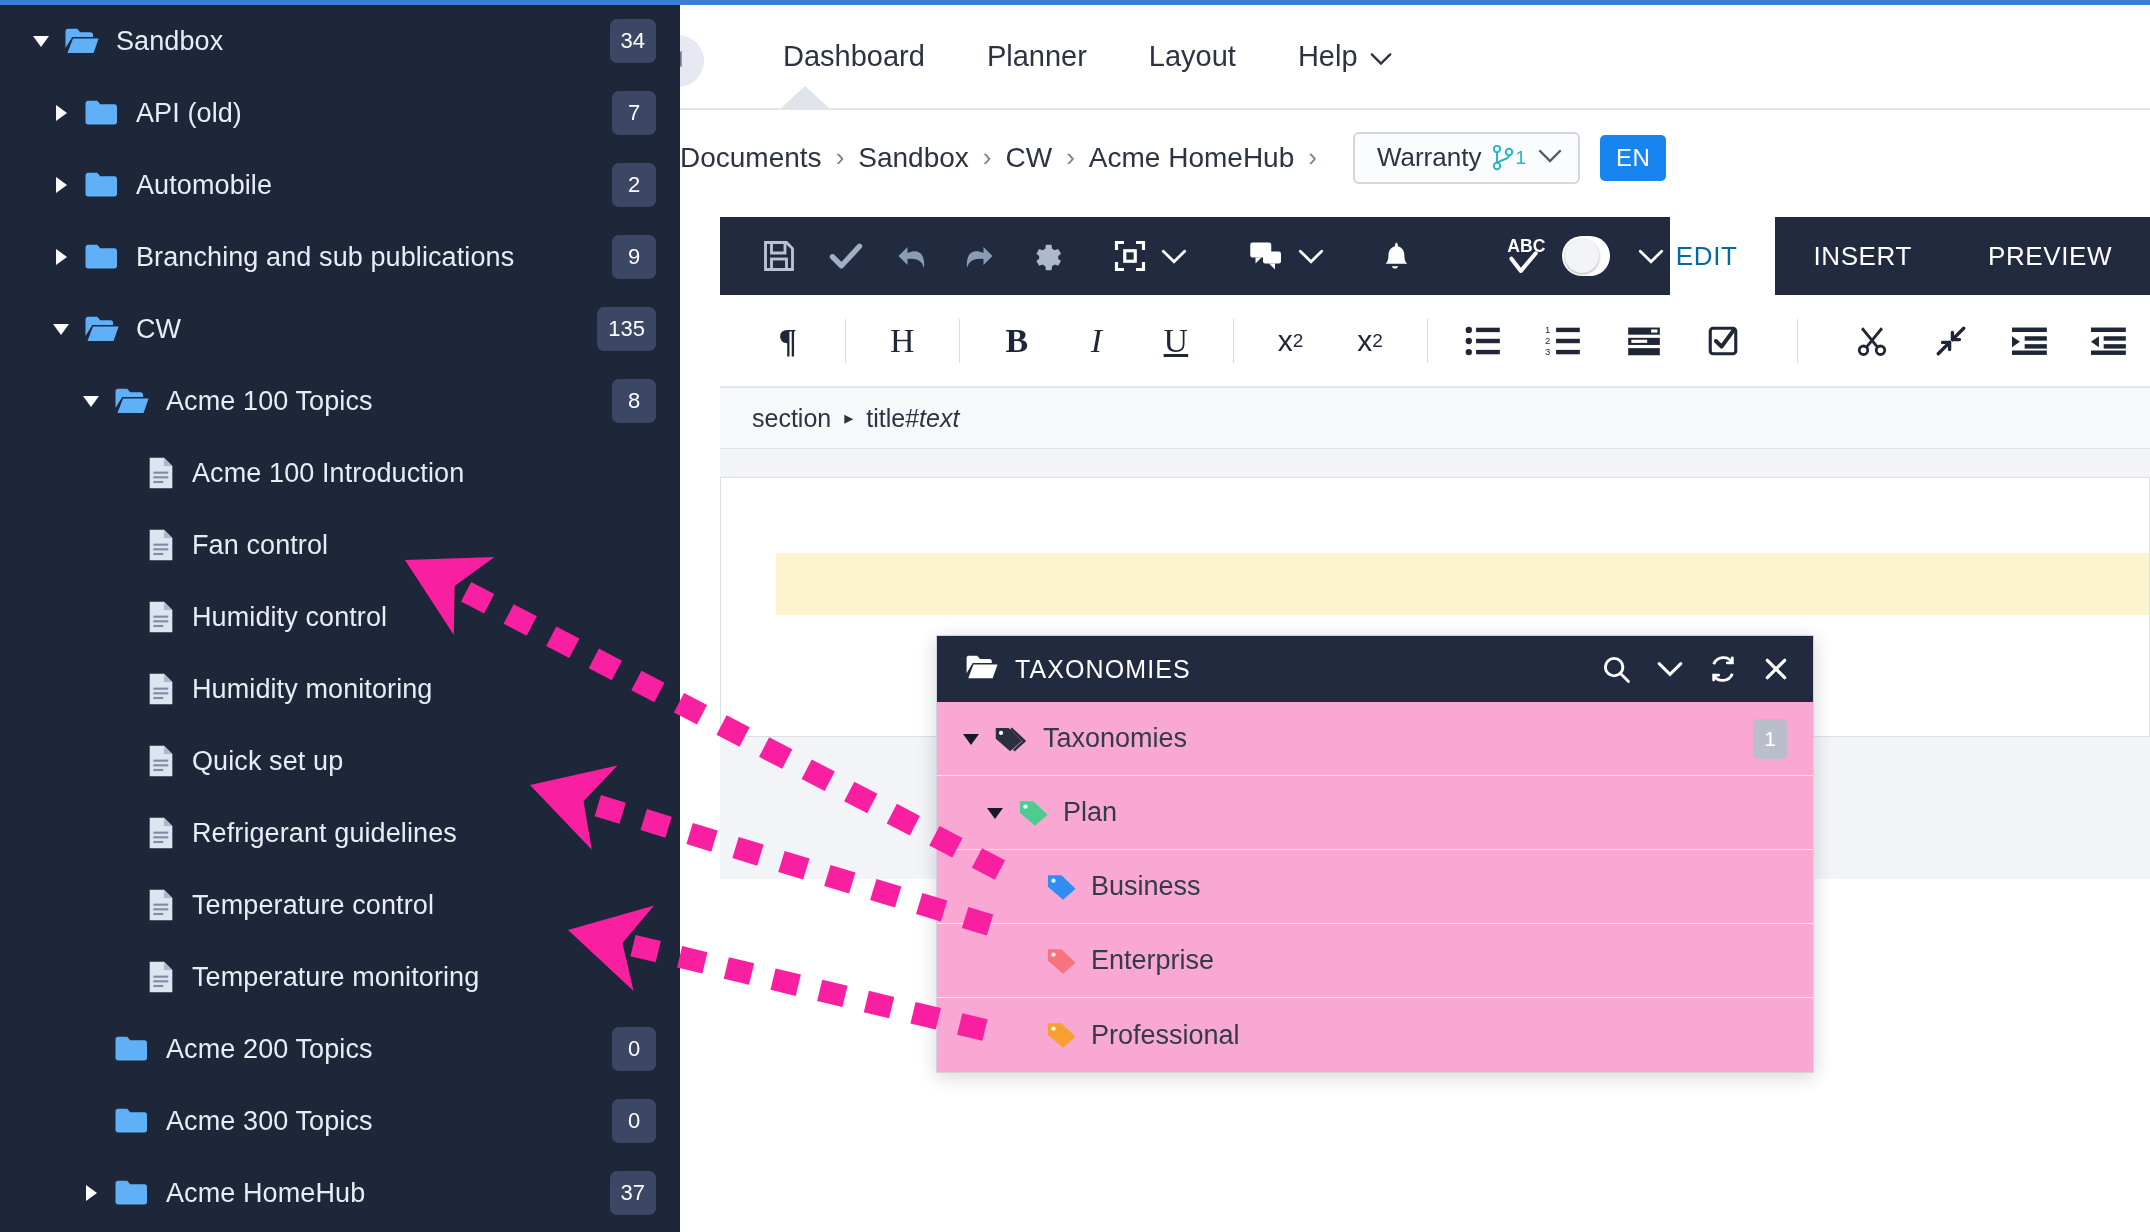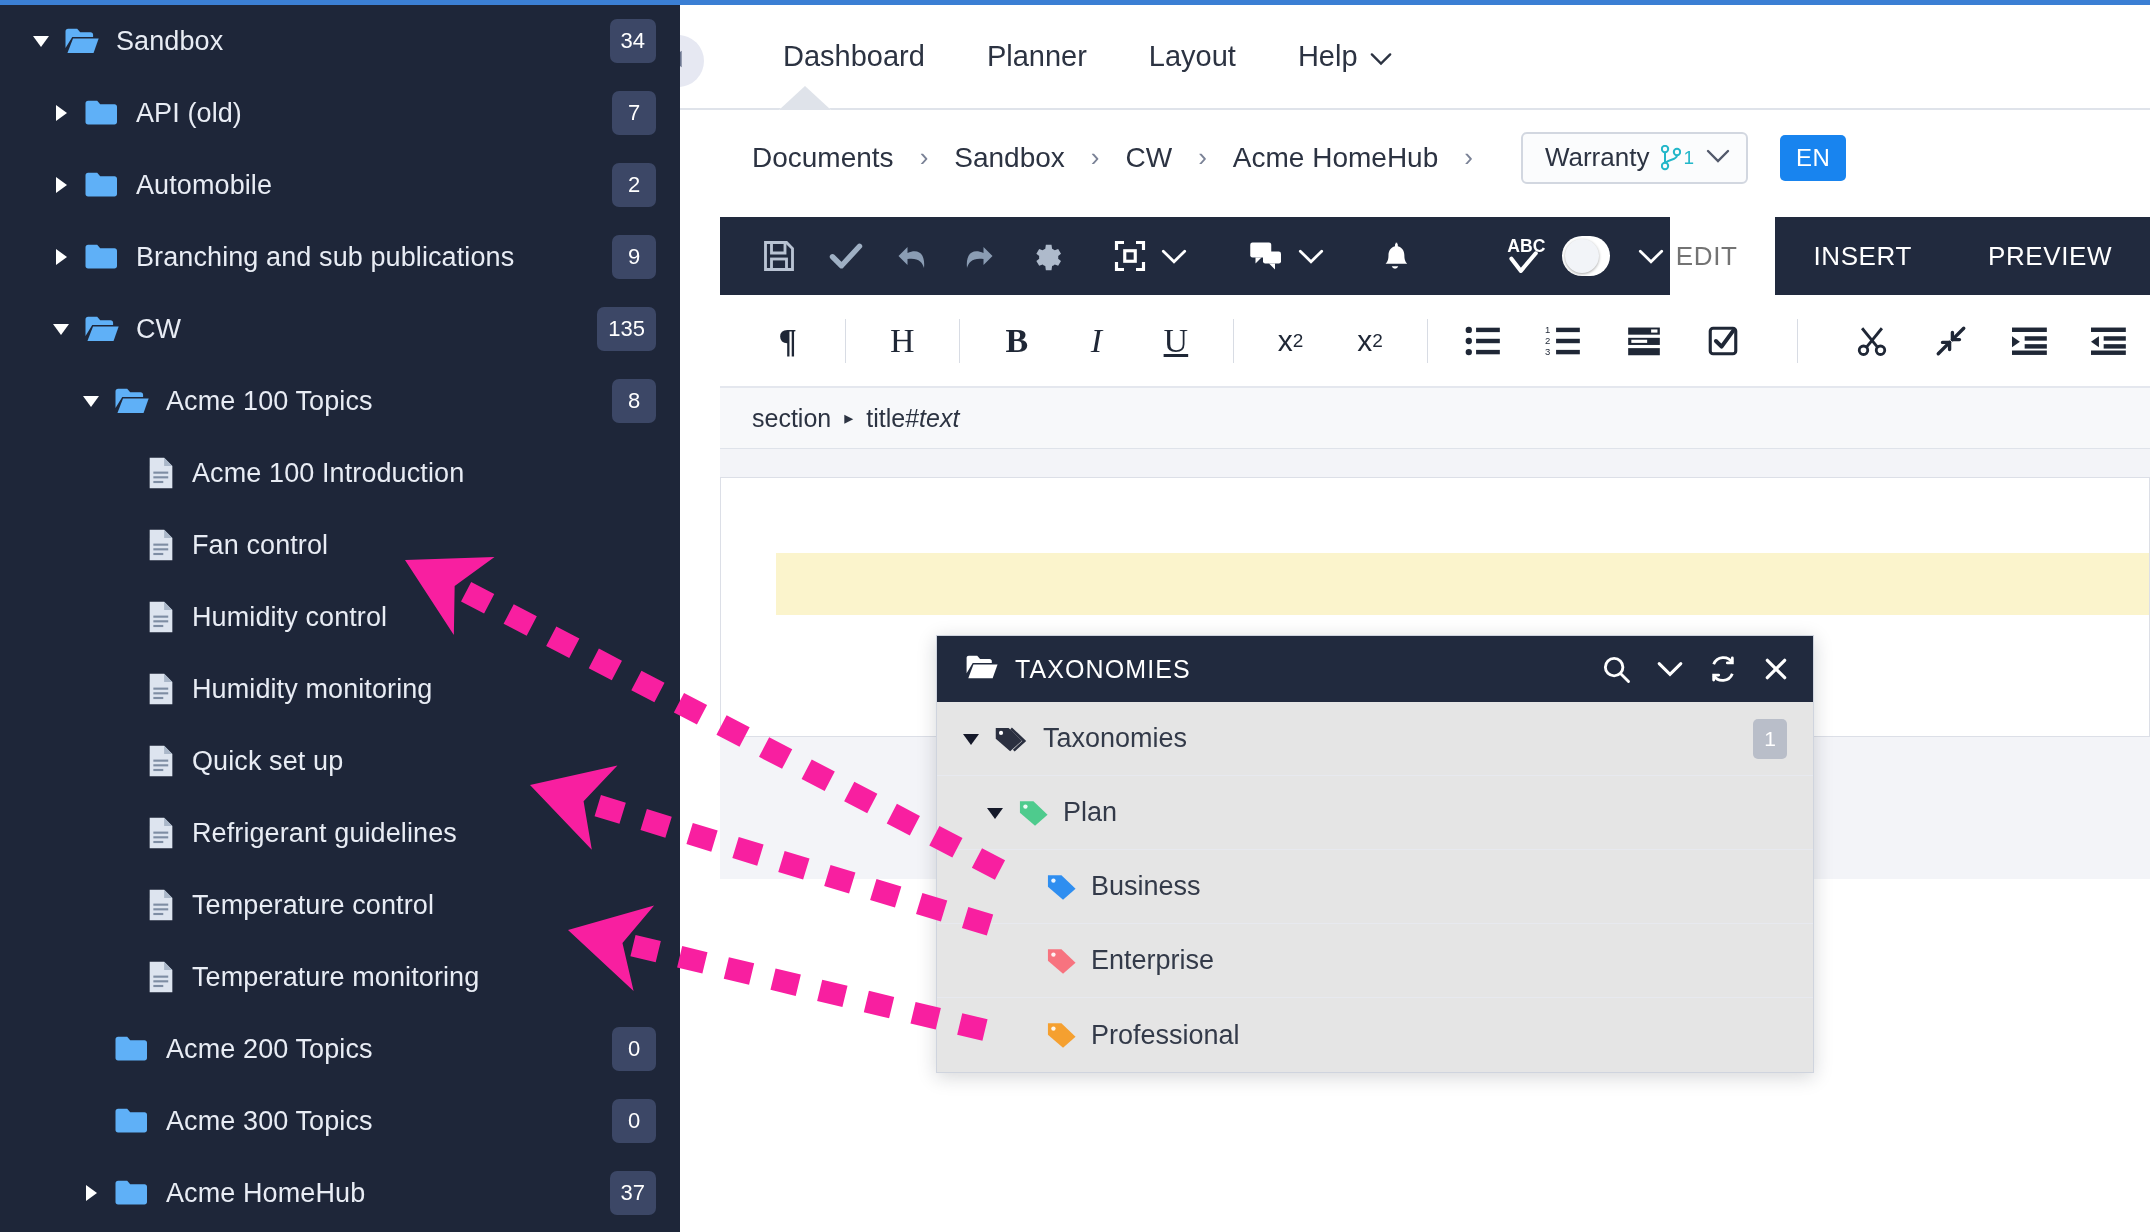--- a/index.html
+++ b/index.html
@@ -132,22 +132,21 @@
     border-left: 26px solid transparent;
     border-right: 26px solid transparent;
     border-bottom: 24px solid #dfe3ea;
     z-index:-1;
   }
 
   .breadcrumbbar {
     height: 95px;
     display: flex;
     align-items: center;
-    padding-left: 72px;
-    gap: 12px;
+    gap: 0;
     background: #fff;
   }
   .crumb {
     font-size: 28px;
     color: #2c3342;
     cursor: pointer;
     white-space: nowrap;
   }
   .crumb-sep {
     font-size: 26px;
@@ -223,21 +222,21 @@
   .mode-tabs { display: flex; height: 78px; }
   .mode-tab {
     padding: 0 38px;
     height: 78px;
     display: flex; align-items: center; justify-content: center;
     color: #ffffff;
     font-size: 26px;
     letter-spacing: .6px;
     cursor: pointer;
   }
-  .mode-tab.active { background: #ffffff; color: #737373; padding-left: 6px; }
+  .mode-tab.active { background: #ffffff; color: #0369a1; padding-left: 6px; }
 
   .formatbar {
     background: #ffffff;
     height: 92px;
     display: flex;
     align-items: center;
     border-bottom: 1px solid #e4e7ee;
   }
   .fb-btn {
     width: 82px; height: 92px;
@@ -285,21 +284,21 @@
     height: 62px;
     background: #fbf4cc;
   }
 
   
   .tax-panel {
     position: absolute;
     left: 936px;
     top: 635px;
     width: 878px;
-    background: #e5e5e5;
+    background: #f9a8d4;
     border: 1px solid #cfd4de;
     box-shadow: 0 4px 18px rgba(20,25,40,.18);
     z-index: 30;
   }
   .tax-header {
     background: #212a3e;
     height: 66px;
     display: flex;
     align-items: center;
     padding: 0 24px 0 28px;

